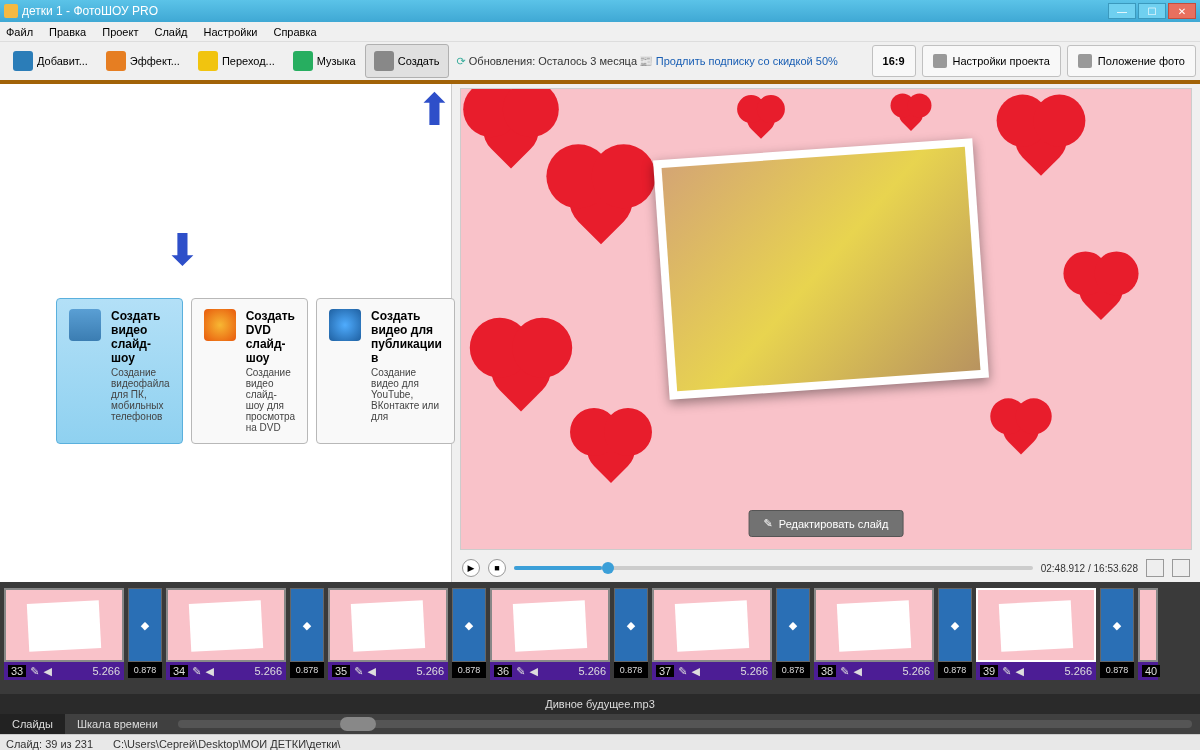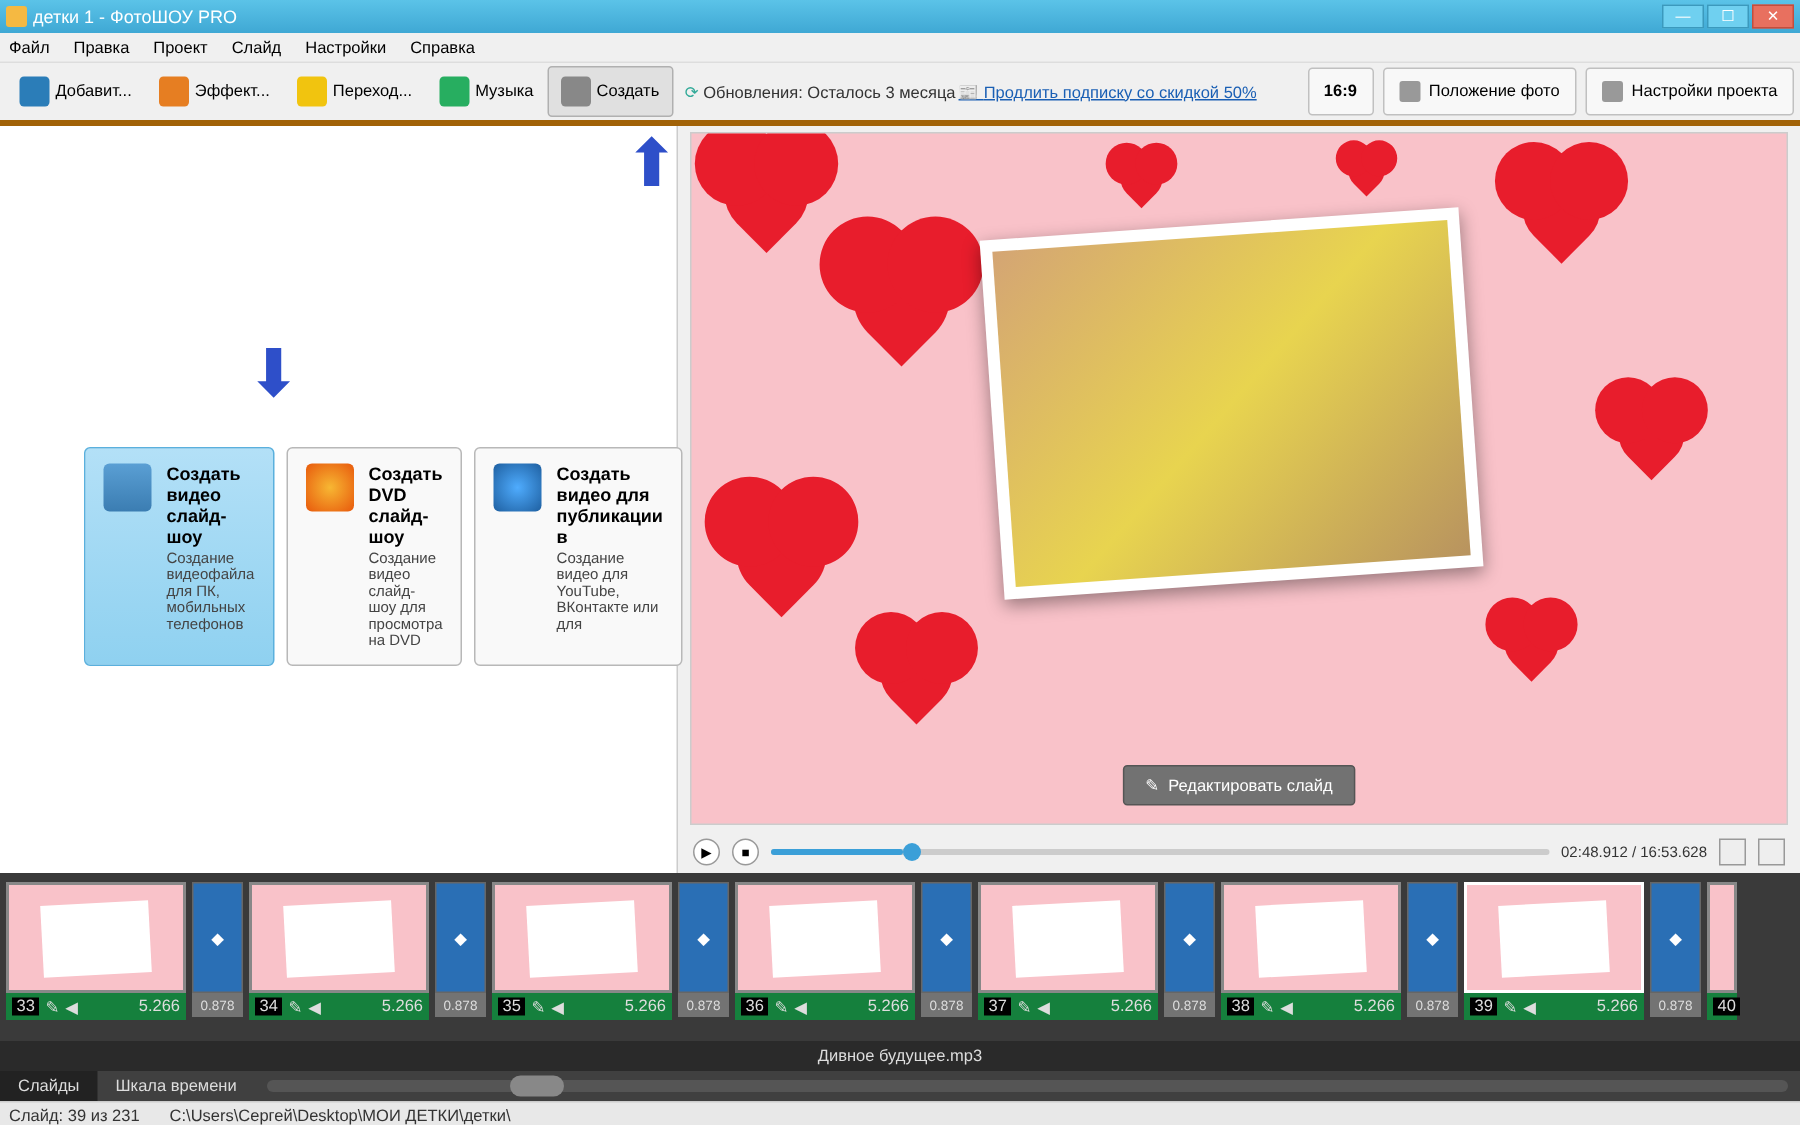--- a/index.html
+++ b/index.html
@@ -17,21 +17,21 @@
 .tbtn.active{background:#e0e0e0;border-color:#b0b0b0;}
 .tbtn .ic{width:20px;height:20px;border-radius:3px;}
 .ic.cam{background:#2b7db8;}
 .ic.fx{background:#e67e22;}
 .ic.star{background:#f1c40f;}
 .ic.music{background:#27ae60;}
 .ic.create{background:#888;}
 .info-bar{display:flex;flex-direction:row;gap:2px;padding:2px 8px;font-size:10px;}
 .info-bar .upd{color:#333;}
 .info-bar .upd::before{content:"⟳ ";color:#3a9;}
-.info-bar a{color:#1a5fb4;text-decoration:underline;}
+.info-bar a{color:#1a5fb4;}
 .info-bar a::before{content:"📰 ";text-decoration:none;}
 .right-tools{margin-left:auto;display:flex;gap:6px;align-items:center;}
 .rt-btn{background:#f8f8f8;border:1px solid #c0c0c0;border-radius:3px;padding:4px 10px;display:flex;align-items:center;gap:6px;cursor:pointer;height:32px;}
 .rt-btn .mini-ic{width:14px;height:14px;background:#999;border-radius:2px;}
 .main{display:flex;height:498px;}
 .left-panel{width:452px;background:#fff;border-right:1px solid #ccc;position:relative;padding:12px;}
 .arrow{position:absolute;color:#2e4fc9;font-size:44px;line-height:1;}
 .arrow.up{left:416px;top:4px;}
 .arrow.down{left:164px;top:144px;}
 .options{margin-top:202px;display:flex;flex-direction:row;gap:8px;padding:0 44px;}
@@ -58,26 +58,26 @@
 .slider .prog{position:absolute;left:0;top:0;height:100%;width:17%;background:#3b9fd8;border-radius:2px;}
 .slider .hnd{position:absolute;left:17%;top:-4px;width:12px;height:12px;background:#3b9fd8;border-radius:50%;}
 .timecode{font-size:10px;color:#333;}
 .cam-btn{width:18px;height:18px;border:1px solid #999;background:#eee;cursor:pointer;}
 .timeline{height:112px;background:#3a3a3a;display:flex;align-items:flex-start;padding:6px 4px;gap:4px;overflow:hidden;}
 .tl-item{display:flex;align-items:flex-start;}
 .thumb{width:120px;}
 .thumb-img{width:120px;height:74px;background:#f9c2c9;border:2px solid #888;position:relative;}
 .thumb-img.sel{border-color:#fff;}
 .thumb-img .mini-photo{position:absolute;left:22px;top:12px;width:72px;height:48px;background:#fff;transform:rotate(-3deg);}
-.thumb-bar{height:18px;background:#15803d;display:flex;align-items:center;padding:0 4px;color:#ddd;font-size:9px;gap:4px;}
+.thumb-bar{height:18px;background:#4c1d95;display:flex;align-items:center;padding:0 4px;color:#ddd;font-size:9px;gap:4px;}
 .thumb-bar .n{background:#000;padding:0 3px;}
 .thumb-bar .dur{margin-left:auto;}
 .trans{width:34px;margin-left:4px;}
 .trans-img{width:34px;height:74px;background:#2a6fb5;border:1px solid #666;display:flex;align-items:center;justify-content:center;color:#fff;}
-.trans-bar{height:16px;background:#737373;color:#ddd;font-size:9px;text-align:center;line-height:16px;}
+.trans-bar{height:16px;background:#000000;color:#ddd;font-size:9px;text-align:center;line-height:16px;}
 .audio-row{height:20px;background:#2a2a2a;color:#ddd;text-align:center;line-height:20px;font-size:11px;}
 .view-row{height:20px;background:#404040;display:flex;align-items:center;}
 .view-tab{padding:0 12px;height:100%;line-height:20px;color:#ddd;cursor:pointer;font-size:11px;}
 .view-tab.act{background:#222;}
 .zoom{flex:1;height:8px;background:#555;margin:0 8px;border-radius:4px;position:relative;}
 .zoom .zh{position:absolute;left:16%;top:-3px;width:36px;height:14px;background:#888;border-radius:7px;}
 .statusbar{height:18px;background:#e8e8e8;display:flex;align-items:center;padding:0 6px;font-size:10px;color:#333;gap:20px;border-top:1px solid #ccc;}
 </style>
 </head>
 <body>
@@ -125,25 +125,25 @@
   <div class="info-bar">
     <div class="upd">Обновления: Осталось 3 месяца</div>
     <a>Продлить подписку со скидкой 50%</a>
   </div>
   <div class="right-tools">
     <div class="rt-btn">
         <b>16:9</b>
       </div>
     <div class="rt-btn">
         <div class="mini-ic"></div>
-        <span>Положение фото</span>
+        <span>Настройки проекта</span>
       </div>
     <div class="rt-btn">
         <div class="mini-ic"></div>
-        <span>Настройки проекта</span>
+        <span>Положение фото</span>
       </div>
   </div>
 </div>
 
 <div class="main">
   <div class="left-panel">
     <div class="arrow up">⬆</div>
     <div class="arrow down">⬇</div>
     <div class="options">
       <div class="opt sel">

